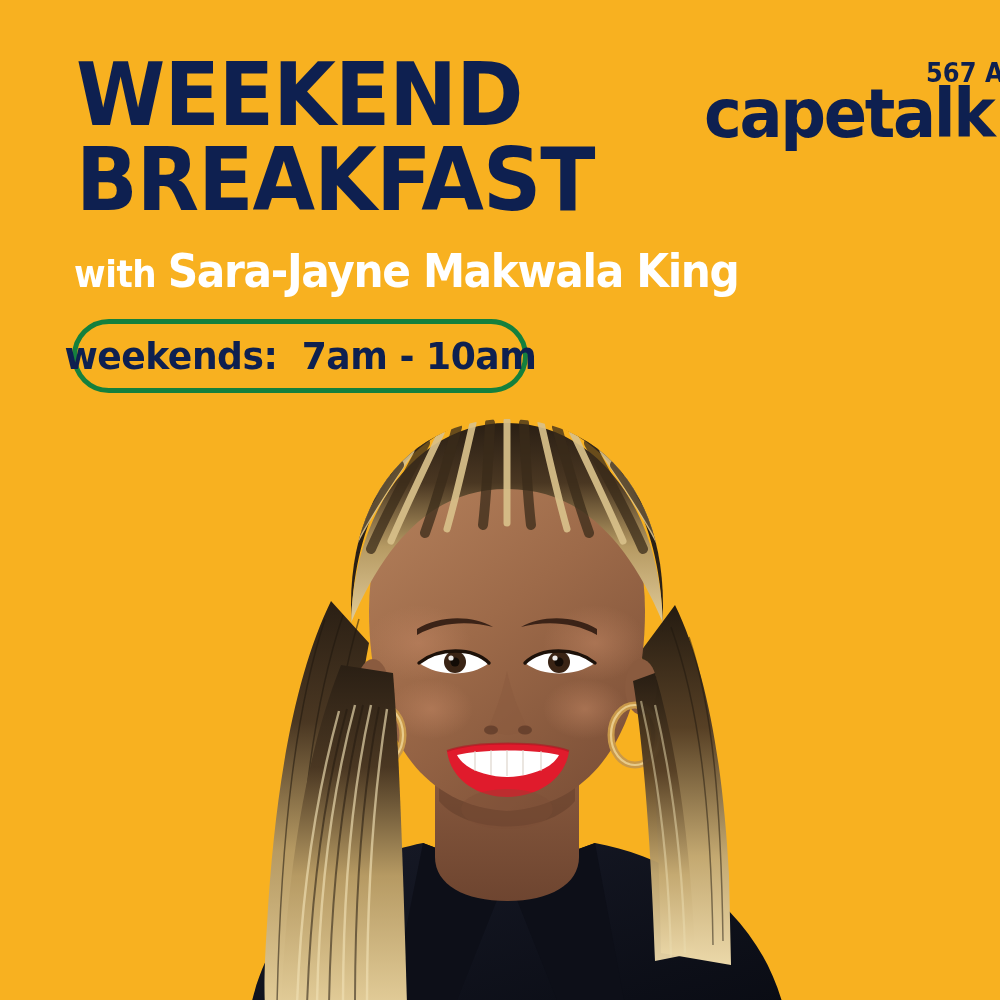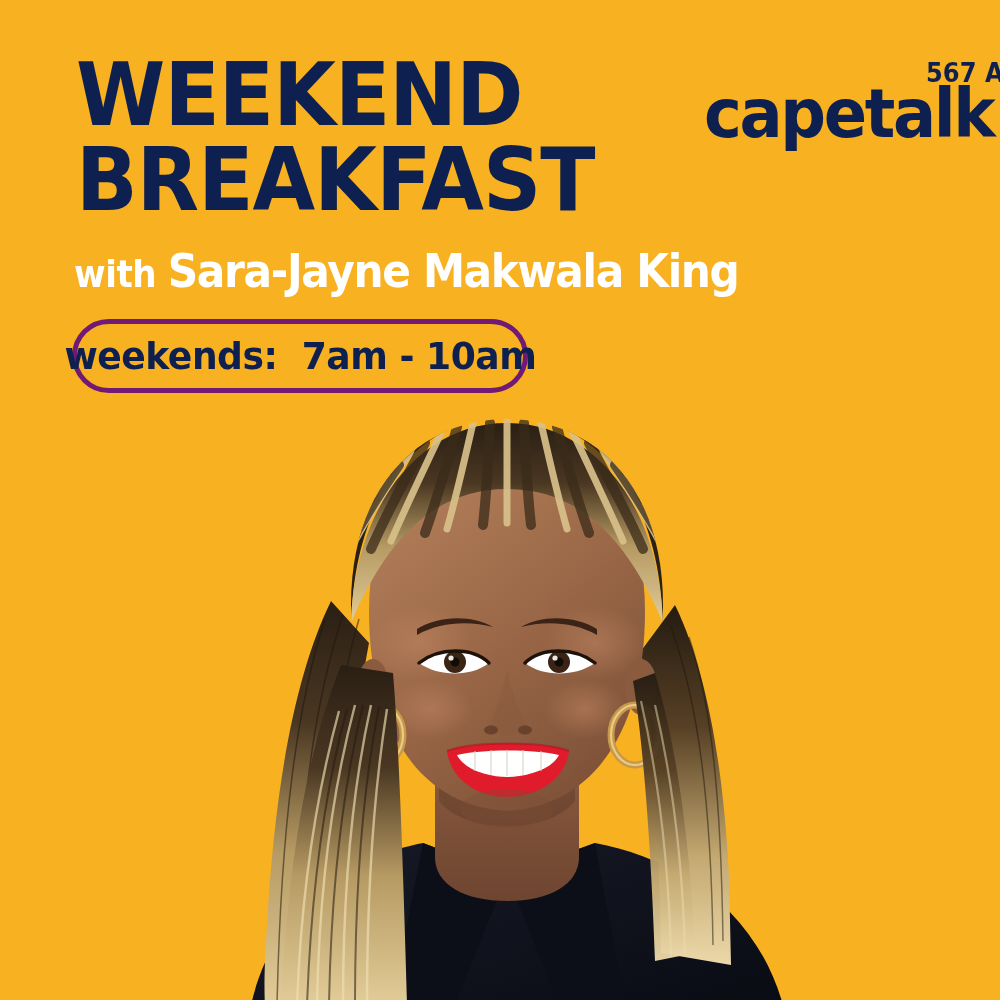--- a/index.html
+++ b/index.html
@@ -104,21 +104,21 @@
   }
 
   
   .pill {
     position: absolute;
     left: 72px;
     top: 319px;
     width: 456px;
     height: 74px;
     box-sizing: border-box;
-    border: 5px solid #701a75;
+    border: 5px solid #15803d;
     border-radius: 40px;
     display: flex;
     align-items: center;
     justify-content: center;
   }
   .pill-text {
     color: #0E2050;
     font-family: "DejaVu Sans", sans-serif;
     font-weight: 700;
     font-size: 38px;

